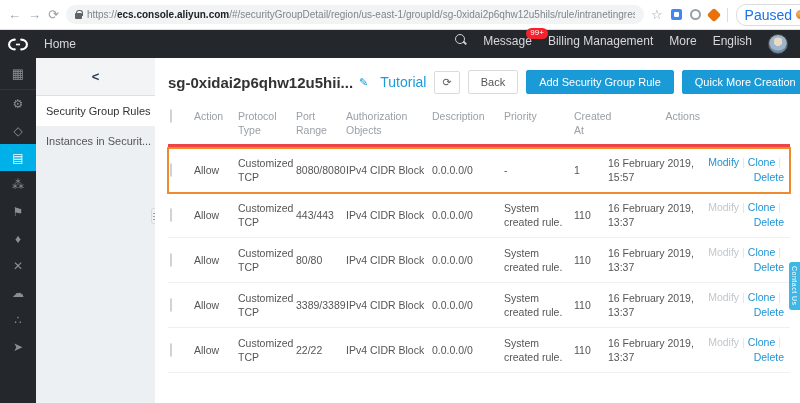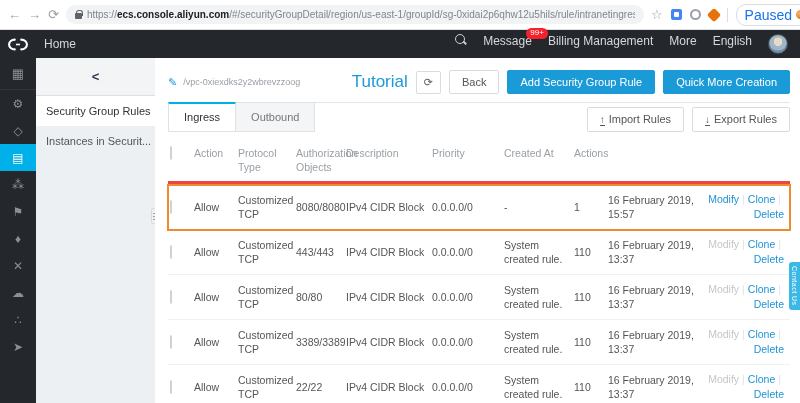--- a/index.html
+++ b/index.html
@@ -54,21 +54,21 @@
   .grip{position:absolute;right:-3px;top:150px;width:7px;height:16px;background:#eef1f3;border:1px solid #d8dcdf;border-radius:2px;display:flex;flex-direction:column;justify-content:center;gap:2px;align-items:center;cursor:col-resize;}
   .grip i{display:block;width:4px;height:1px;background:#9aa2a8;}
 
   
   .main{flex:1;background:#fff;padding:7px 10px 0 13px;position:relative;overflow:hidden;}
   .pagehead{display:flex;align-items:center;height:34px;gap:6px;}
   .sg-title{font-size:15px;font-weight:bold;color:#333;white-space:nowrap;}
   .edit-ic{color:var(--accent);font-size:11px;cursor:pointer;}
   .vpc{font-size:9px;color:#9aa0a6;white-space:nowrap;overflow:hidden;max-width:130px;}
   .head-actions{margin-left:auto;display:flex;align-items:center;gap:8px;}
-  .tutorial{color:var(--accent);font-size:17px;cursor:pointer;white-space:nowrap;}
+  .tutorial{color:var(--accent);font-size:14px;cursor:pointer;white-space:nowrap;}
   .btn{font-size:11px;border:1px solid #d9dcdf;background:#fff;color:#555;border-radius:2px;padding:5px 12px;cursor:pointer;white-space:nowrap;}
   .btn.icon-only{padding:4px 7px;color:#666;}
   .btn.primary{background:var(--accent);border-color:var(--accent);color:#fff;}
 
   .tabsrow{border-top:1px solid var(--border);display:flex;align-items:flex-start;height:34px;margin-top:3px;}
   .tab{margin-top:-1px;padding:8px 15px;font-size:11px;border:1px solid #e0e3e6;cursor:pointer;}
   .tab.active{background:#fff;color:#333;border-top:2px solid var(--cyan);padding-top:7px;}
   .tab.inactive{background:#f4f5f7;color:#777;border-left:none;}
   .tab-tools{margin-left:auto;display:flex;gap:8px;margin-top:4px;}
   .tool-ic{display:inline-block;border-bottom:1.5px solid #555;line-height:1;font-size:10px;margin-right:4px;color:#555;}
@@ -160,45 +160,39 @@
     <div class="grip">
         <i></i>
         <i></i>
         <i></i>
       </div>
   </div>
 
   <div class="main">
 
     <div class="pagehead">
+      <span class="sg-title">sg-0xidai2p6qhw12u5hii...</span>
       <span class="edit-ic">✎</span>
       <span class="vpc">/vpc-0xiexdks2y2wbrevzzoog</span>
       <div class="head-actions">
         <span class="tutorial">Tutorial</span>
         <button class="btn icon-only"><span>⟳</span></button>
         <button class="btn">Back</button>
         <button class="btn primary">Add Security Group Rule</button>
         <button class="btn primary">Quick More Creation</button>
       </div>
     </div>
 
-    <div class="tabsrow">
-      <span class="tab active">Ingress</span>
-      <span class="tab inactive">Outbound</span>
-      <div class="tab-tools">
-        <button class="btn"><span class="tool-ic">↑</span><span>Import Rules</span></button>
-        <button class="btn"><span class="tool-ic">↓</span><span>Export Rules</span></button>
-      </div>
-    </div>
 
     <div class="tbl">
       <div class="trow thead">
         <span class="cell"><span class="cb"></span></span>
         <span class="cell">Action</span>
         <span class="cell">Protocol Type</span>
+        <span class="cell">Port Range</span>
         <span class="cell">Authorization Objects</span>
         <span class="cell">Description</span>
         <span class="cell">Priority</span>
         <span class="cell">Created At</span>
         <span class="cell actions-cell">Actions</span>
       </div>
 
       <div class="trow drow highlighted">
         <span class="cell"><span class="cb"></span></span>
         <span class="cell">Allow</span>

